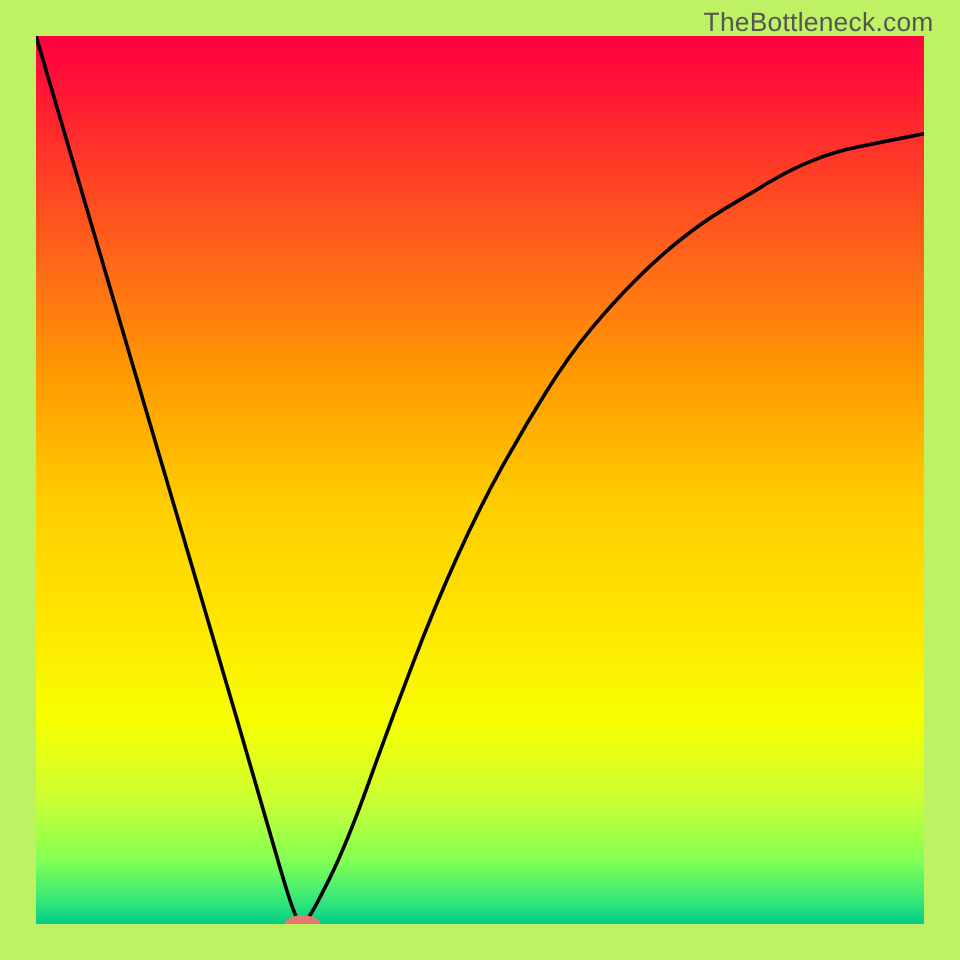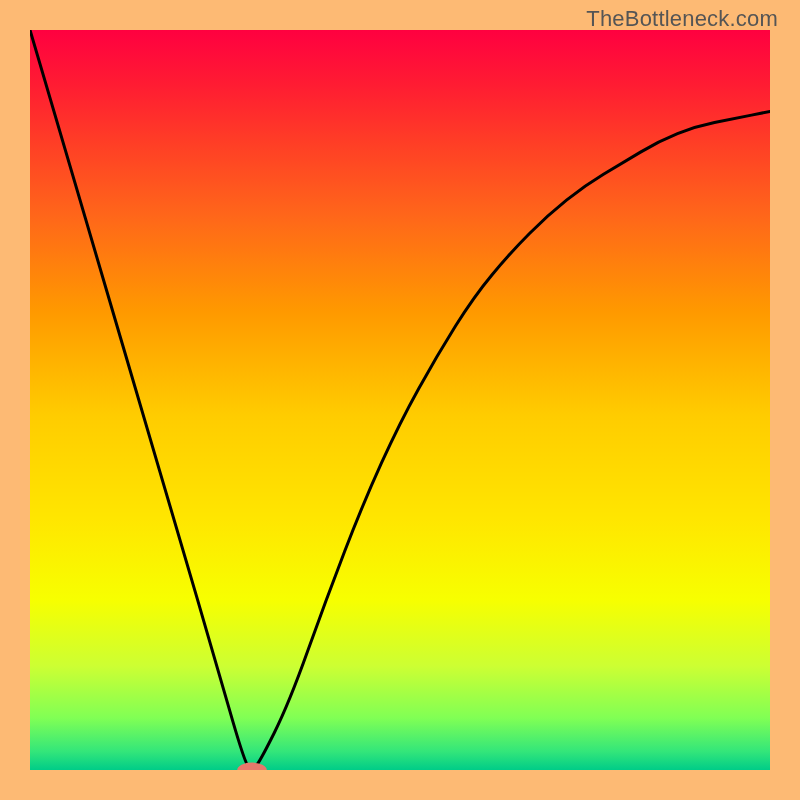--- a/index.html
+++ b/index.html
@@ -8,21 +8,21 @@
     width: 800px;
     height: 800px;
     overflow: hidden;
     background: #000;
     font-family: Arial, Helvetica, sans-serif;
   }
   .frame {
     position: relative;
     width: 800px;
     height: 800px;
-    background: #fdba74;
+    background: #bef264;
   }
   .plot-area {
     position: absolute;
     left: 30px;
     top: 30px;
     width: 740px;
     height: 740px;
     overflow: hidden;
   }
   .watermark {

